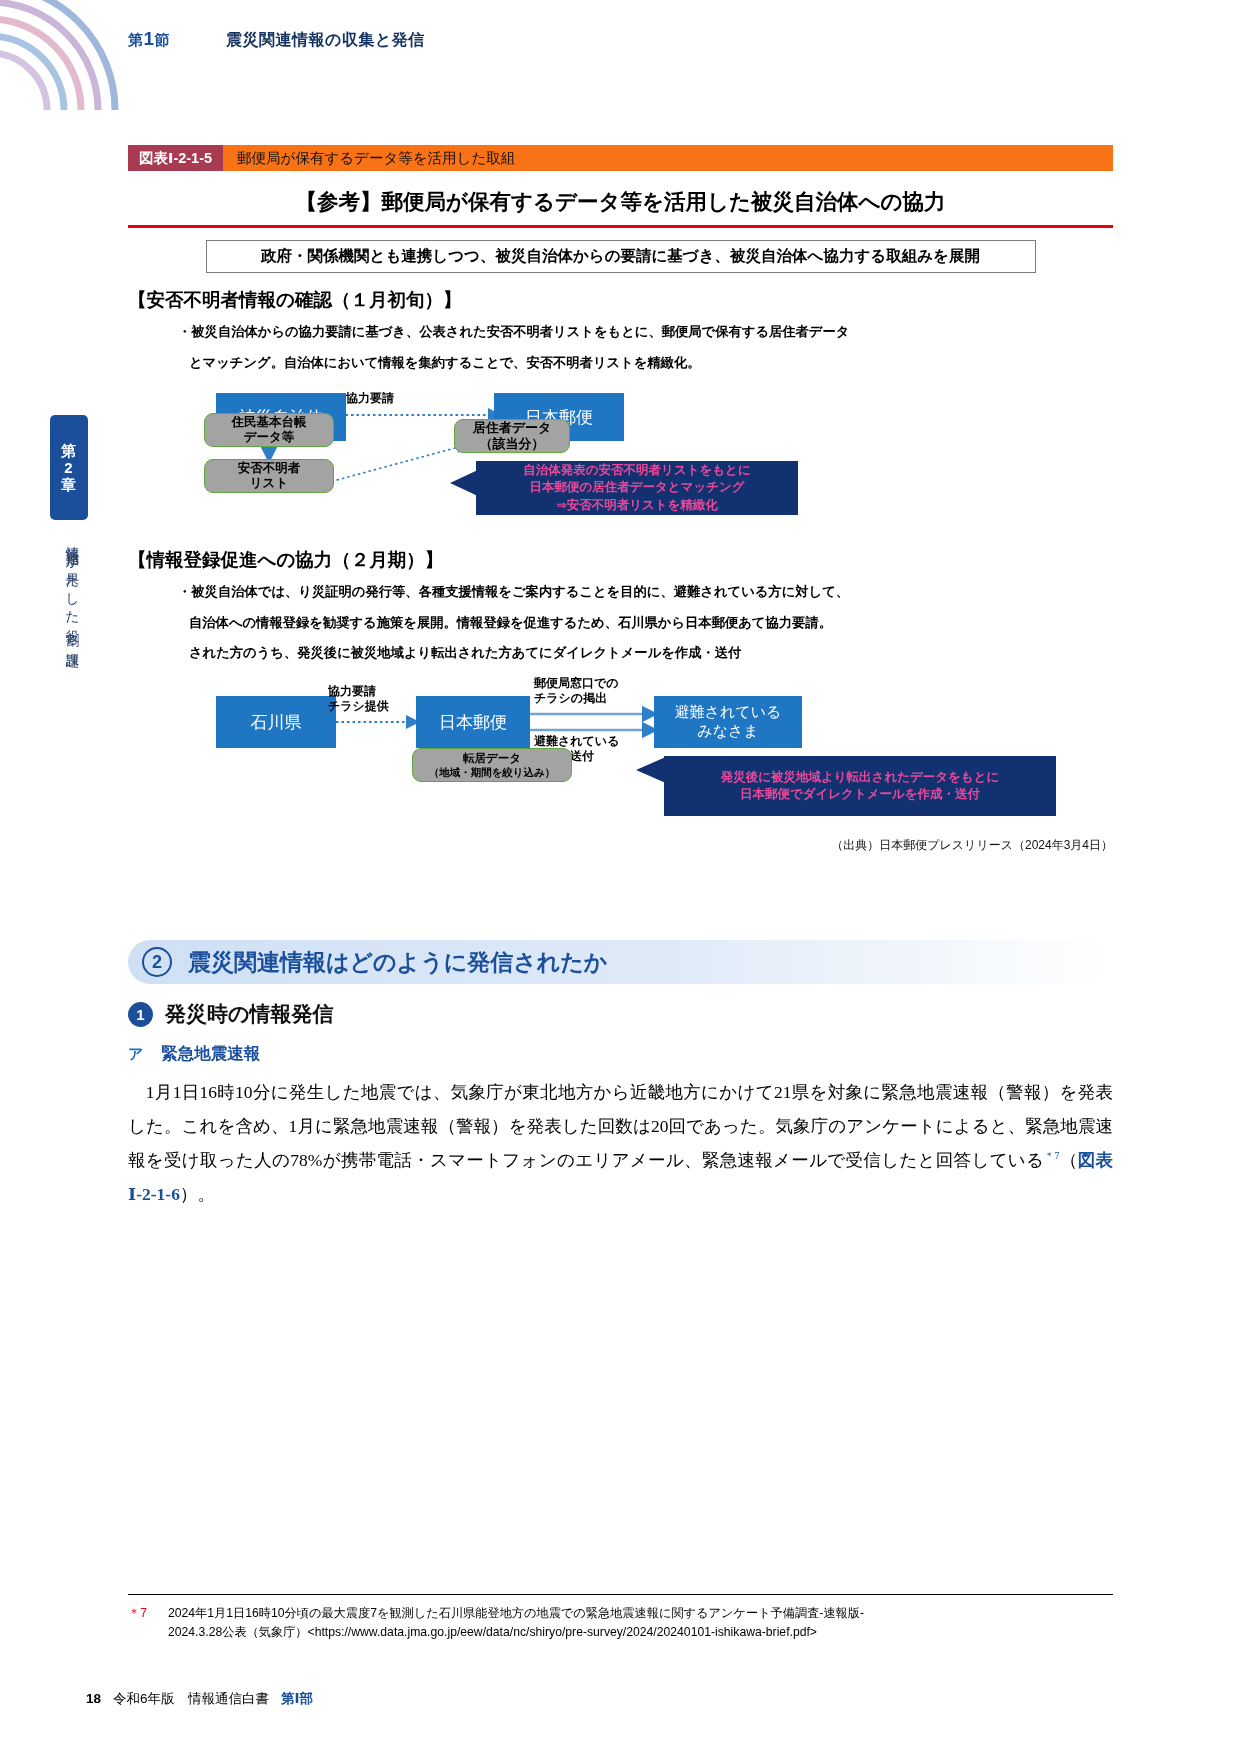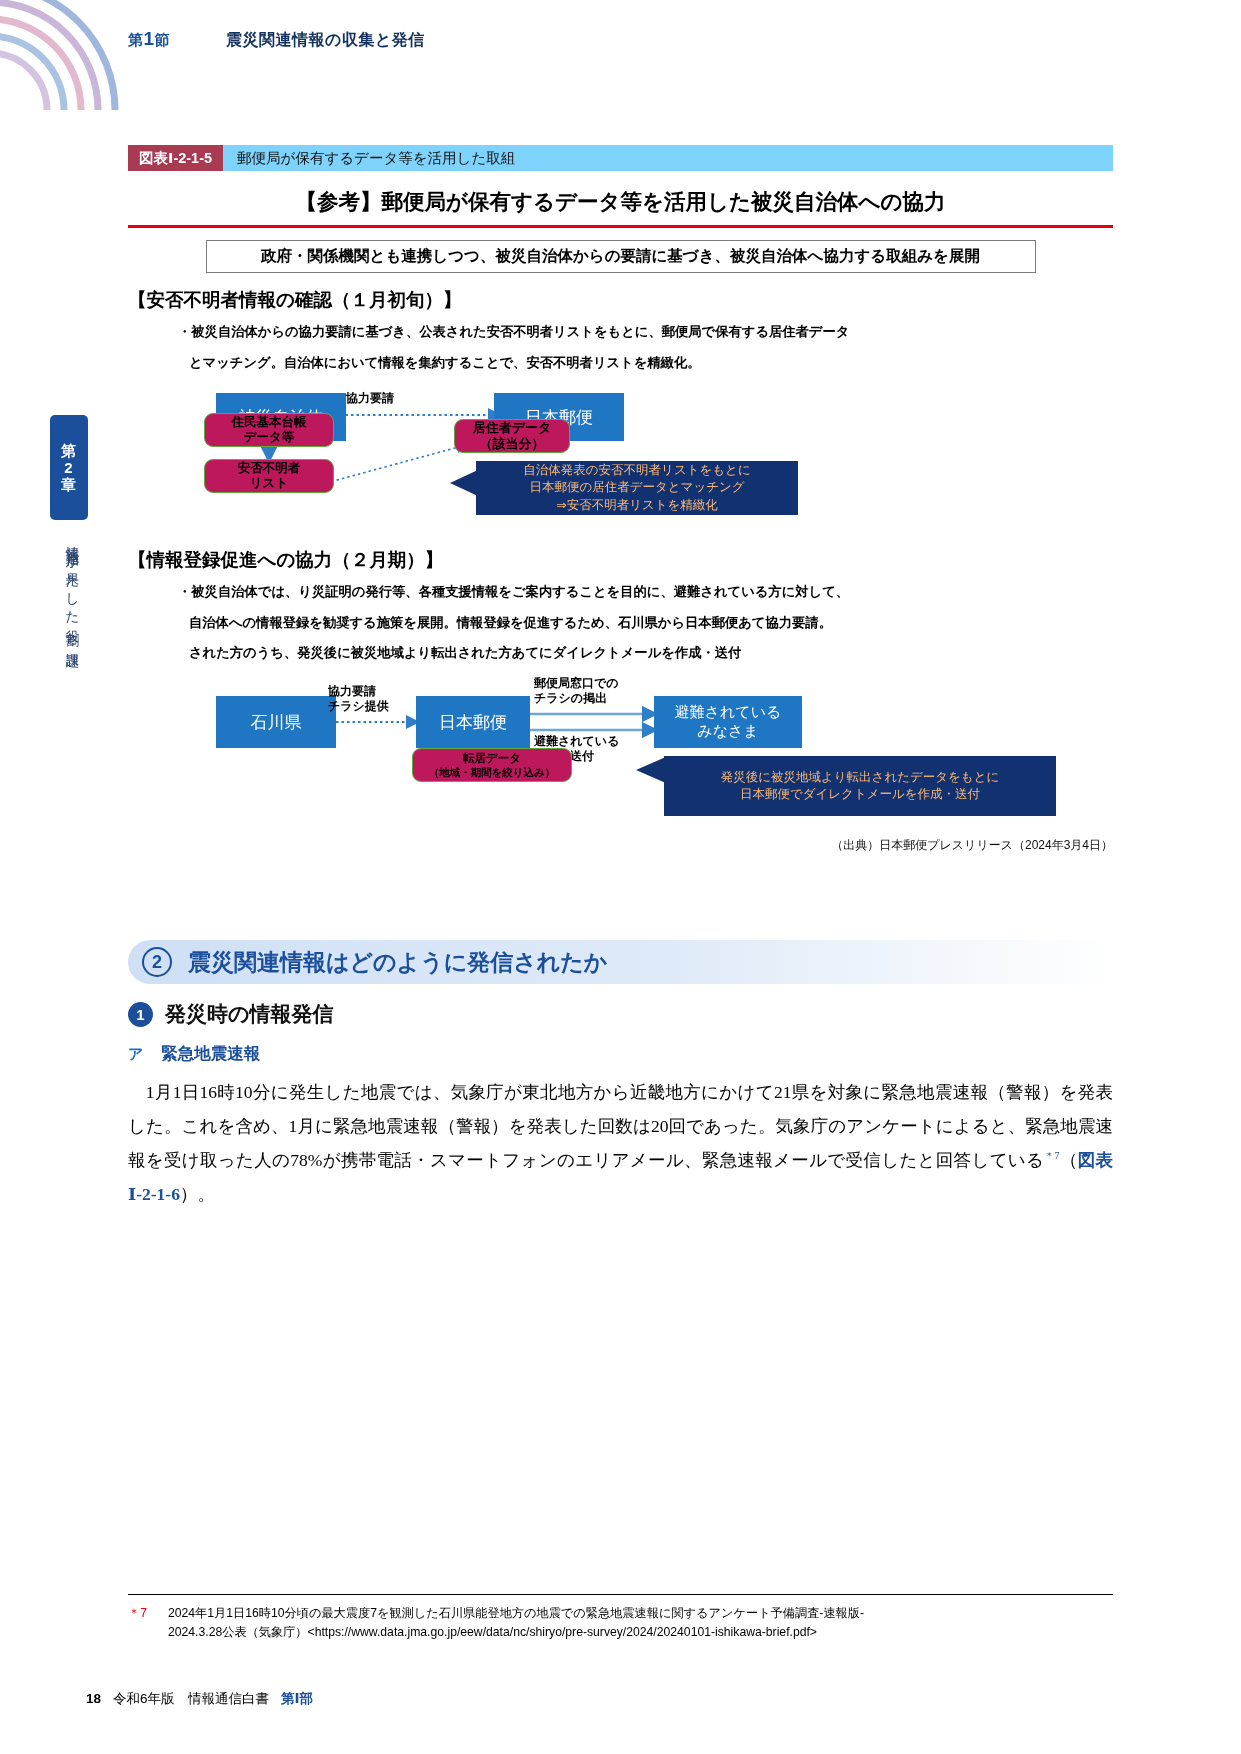--- a/index.html
+++ b/index.html
@@ -35,21 +35,21 @@
   }
 
   
   .fig-wrap { position:absolute; left:128px; top:145px; width:985px; }
   .fig-head { display:flex; height:26px; align-items:stretch; }
   .fig-head .tag {
     background:#a83b52; color:#fff; font-size:14.5px; font-weight:bold;
     padding:0 11px; display:flex; align-items:center; letter-spacing:0px;
   }
   .fig-head .cap {
-    background:#7dd3fc; color:#111; font-size:14.5px; flex:1;
+    background:#f97316; color:#111; font-size:14.5px; flex:1;
     display:flex; align-items:center; padding-left:14px; letter-spacing:0px;
   }
 
   .fig-title {
     text-align:center; font-size:21.5px; font-weight:bold; color:#000;
     margin-top:16px; letter-spacing:0px;
   }
   .red-rule { height:3px; background:#e60012; margin-top:9px; }
 
   .lead-box {
@@ -64,26 +64,26 @@
   .bul p .ind { padding-left:11px; display:inline-block; }
 
   
   .diagram { position:relative; width:100%; }
   .box-blue {
     position:absolute; background:#1f77c4; color:#fff; font-weight:normal;
     display:flex; align-items:center; justify-content:center; text-align:center;
     letter-spacing:0px;
   }
   .box-round {
-    position:absolute; background:#be185d; border:1.6px solid #5fa83c; border-radius:9px;
+    position:absolute; background:#a3a3a3; border:1.6px solid #5fa83c; border-radius:9px;
     color:#000; font-weight:bold; display:flex; align-items:center; justify-content:center;
     text-align:center; line-height:1.25; letter-spacing:0px;
   }
   .box-navy {
-    position:absolute; background:#123170; color:#fdba74; font-weight:normal;
+    position:absolute; background:#123170; color:#ec4899; font-weight:bold;
     display:flex; align-items:center; justify-content:center; 
     line-height:1.4; letter-spacing:0px;
   }
   .lbl {
     position:absolute; font-size:12px; font-weight:bold; color:#000;
     text-align:left; line-height:1.25; letter-spacing:0px;
   }
   .dgm-svg { position:absolute; left:0; top:0; overflow:visible; }
 
   .source { text-align:right; font-size:12px; margin-top:8px; color:#111; letter-spacing:0px; }

